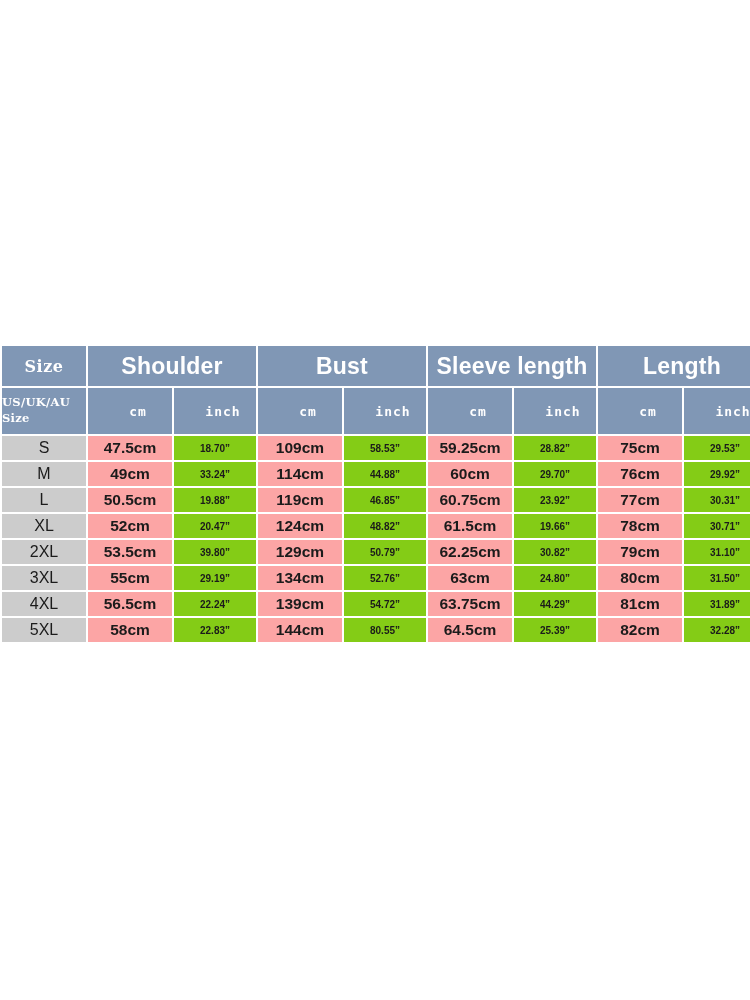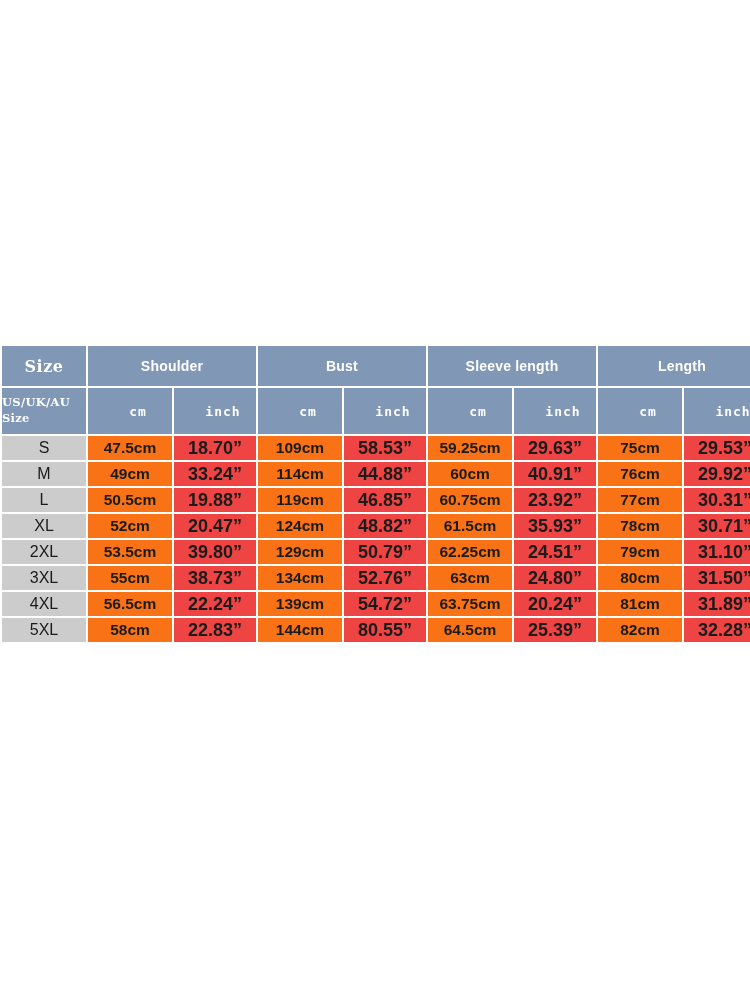--- a/index.html
+++ b/index.html
@@ -34,21 +34,21 @@
     background: #8097b5;
     color: #ffffff;
     font-weight: bold;
     text-align: center;
     vertical-align: middle;
     padding: 0;
     border: 0;
   }
   th.grp {
     height: 40px;
-    font-size: 14px;
+    font-size: 23px;
     letter-spacing: 0.2px;
   }
   th.sizehead {
     height: 40px;
     font-size: 16px;
     font-family: "DejaVu Serif", serif;
     letter-spacing: 0.5px;
   }
   th.sub {
     height: 46px;
@@ -81,28 +81,28 @@
     vertical-align: middle;
     font-size: 16px;
     color: #1b1b1b;
     white-space: nowrap;
   }
   td.sizecell {
     background: #cccccc;
     font-size: 16px;
   }
   td.cm {
-    background: #f97316;
+    background: #fca5a5;
     font-weight: bold;
     font-size: 15.5px;
   }
   td.inch {
-    background: #ef4444;
-    font-weight: bold;
-    font-size: 18px;
+    background: #84cc16;
+    font-weight: bold;
+    font-size: 10px;
   }
 
   
   col.c-size  { width: 84px; }
   col.c-cm    { width: 84px; }
   col.c-inch  { width: 82px; }
 </style>
 </head>
 <body>
 
@@ -143,32 +143,32 @@
       </tr>
     </thead>
     <tbody id="chart-body">
         <tr>
           <td class="sizecell">S</td>
           <td class="cm">47.5cm</td>
           <td class="inch">18.70”</td>
           <td class="cm">109cm</td>
           <td class="inch">58.53”</td>
           <td class="cm">59.25cm</td>
-          <td class="inch">29.63”</td>
+          <td class="inch">28.82”</td>
           <td class="cm">75cm</td>
           <td class="inch">29.53”</td>
         </tr>
         <tr>
           <td class="sizecell">M</td>
           <td class="cm">49cm</td>
           <td class="inch">33.24”</td>
           <td class="cm">114cm</td>
           <td class="inch">44.88”</td>
           <td class="cm">60cm</td>
-          <td class="inch">40.91”</td>
+          <td class="inch">29.70”</td>
           <td class="cm">76cm</td>
           <td class="inch">29.92”</td>
         </tr>
         <tr>
           <td class="sizecell">L</td>
           <td class="cm">50.5cm</td>
           <td class="inch">19.88”</td>
           <td class="cm">119cm</td>
           <td class="inch">46.85”</td>
           <td class="cm">60.75cm</td>
@@ -176,54 +176,54 @@
           <td class="cm">77cm</td>
           <td class="inch">30.31”</td>
         </tr>
         <tr>
           <td class="sizecell">XL</td>
           <td class="cm">52cm</td>
           <td class="inch">20.47”</td>
           <td class="cm">124cm</td>
           <td class="inch">48.82”</td>
           <td class="cm">61.5cm</td>
-          <td class="inch">35.93”</td>
+          <td class="inch">19.66”</td>
           <td class="cm">78cm</td>
           <td class="inch">30.71”</td>
         </tr>
         <tr>
           <td class="sizecell">2XL</td>
           <td class="cm">53.5cm</td>
           <td class="inch">39.80”</td>
           <td class="cm">129cm</td>
           <td class="inch">50.79”</td>
           <td class="cm">62.25cm</td>
-          <td class="inch">24.51”</td>
+          <td class="inch">30.82”</td>
           <td class="cm">79cm</td>
           <td class="inch">31.10”</td>
         </tr>
         <tr>
           <td class="sizecell">3XL</td>
           <td class="cm">55cm</td>
-          <td class="inch">38.73”</td>
+          <td class="inch">29.19”</td>
           <td class="cm">134cm</td>
           <td class="inch">52.76”</td>
           <td class="cm">63cm</td>
           <td class="inch">24.80”</td>
           <td class="cm">80cm</td>
           <td class="inch">31.50”</td>
         </tr>
         <tr>
           <td class="sizecell">4XL</td>
           <td class="cm">56.5cm</td>
           <td class="inch">22.24”</td>
           <td class="cm">139cm</td>
           <td class="inch">54.72”</td>
           <td class="cm">63.75cm</td>
-          <td class="inch">20.24”</td>
+          <td class="inch">44.29”</td>
           <td class="cm">81cm</td>
           <td class="inch">31.89”</td>
         </tr>
         <tr>
           <td class="sizecell">5XL</td>
           <td class="cm">58cm</td>
           <td class="inch">22.83”</td>
           <td class="cm">144cm</td>
           <td class="inch">80.55”</td>
           <td class="cm">64.5cm</td>

